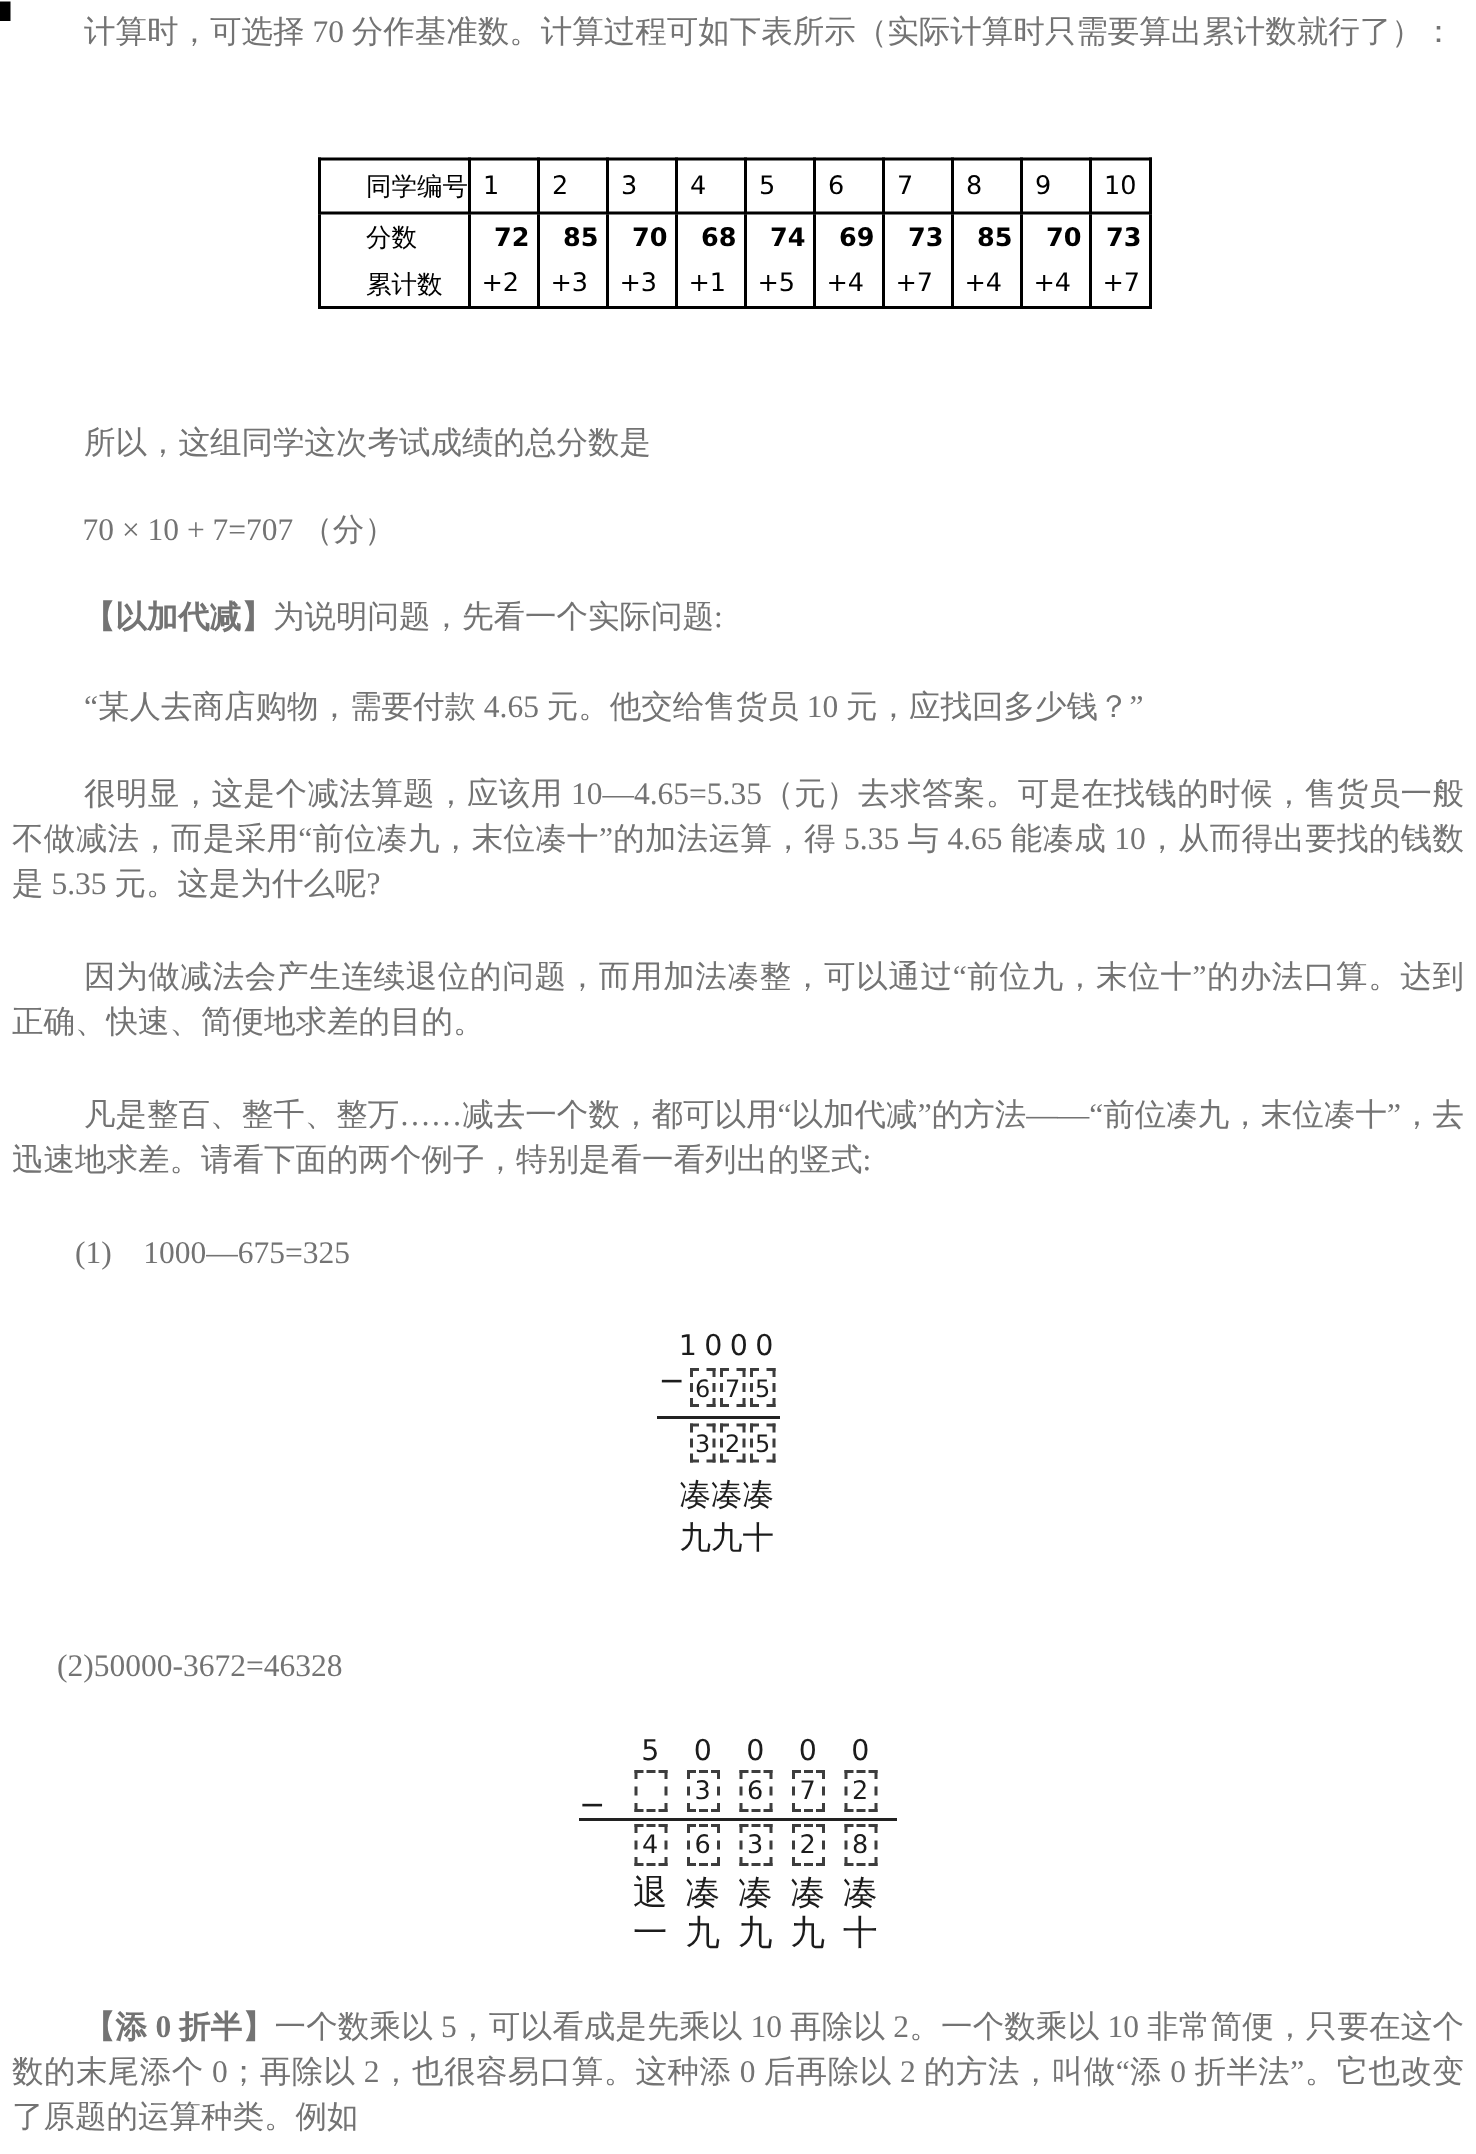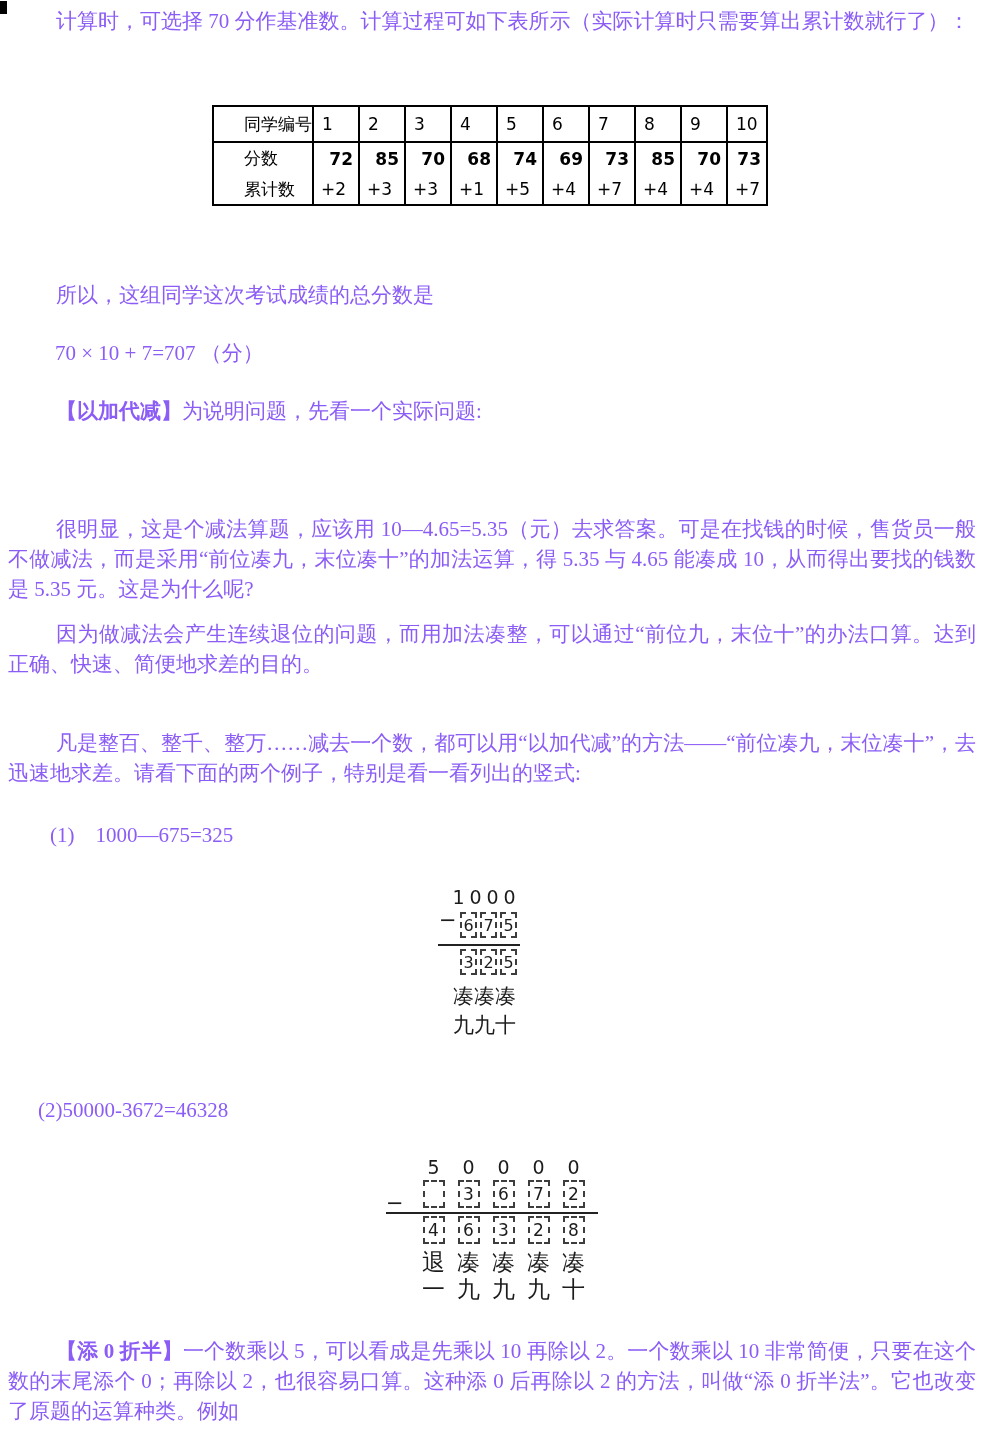--- a/index.html
+++ b/index.html
@@ -1,20 +1,20 @@
 <!DOCTYPE html>
 <html><head>
 <meta charset="utf-8">
 <style>
   html,body{margin:0;padding:0;background:#ffffff;}
   .page{position:relative;width:984px;height:1436px;background:#ffffff;overflow:hidden;
         font-family:"Liberation Serif","DejaVu Serif",serif;color:#111;}
   .corner-mark{position:absolute;left:0;top:1px;width:7px;height:13px;background:#000;}
 
-  .para{position:absolute;left:8px;width:968px;margin:0;font-size:21px;line-height:30px;color:#8b5cf6;}
+  .para{position:absolute;left:8px;width:968px;margin:0;font-size:21px;line-height:30px;color:#737373;}
   .indent{text-indent:48px;}
   .just{text-align:justify;}
   .free{width:auto;}
   b{font-weight:bold;}
 
   
   .score-table{position:absolute;top:105px;left:212px;border-collapse:collapse;table-layout:fixed;
                font-family:"DejaVu Sans","Liberation Sans",sans-serif;font-size:17px;color:#000;}
   .score-table td{border:2px solid #000;padding:0;overflow:hidden;white-space:nowrap;}
   .score-table .r1 td{height:34px;}
@@ -125,24 +125,25 @@
     </tr>
   </tbody>
     </table>
 
   <p class="para indent" style="top:280px">所以，这组同学这次考试成绩的总分数是</p>
 
   <p class="para free" style="top:338px;left:55px">70 × 10 + 7=707 （分）</p>
 
   <p class="para indent" style="top:396px"><b>【以加代减】</b><span>为说明问题，先看一个实际问题:</span></p>
 
+  <p class="para indent" style="top:456px">“某人去商店购物，需要付款 4.65 元。他交给售货员 10 元，应找回多少钱？”</p>
 
   <p class="para indent just" style="top:514px">很明显，这是个减法算题，应该用 10—4.65=5.35（元）去求答案。可是在找钱的时候，售货员一般不做减法，而是采用“前位凑九，末位凑十”的加法运算，得 5.35 与 4.65 能凑成 10，从而得出要找的钱数是 5.35 元。这是为什么呢?</p>
 
-  <p class="para indent just" style="top:619px">因为做减法会产生连续退位的问题，而用加法凑整，可以通过“前位九，末位十”的办法口算。达到正确、快速、简便地求差的目的。</p>
+  <p class="para indent just" style="top:636px">因为做减法会产生连续退位的问题，而用加法凑整，可以通过“前位九，末位十”的办法口算。达到正确、快速、简便地求差的目的。</p>
 
   <p class="para indent just" style="top:728px">凡是整百、整千、整万……减去一个数，都可以用“以加代减”的方法——“前位凑九，末位凑十”，去迅速地求差。请看下面的两个例子，特别是看一看列出的竖式:</p>
 
   <p class="para free" style="top:820px;left:50px">(1)　1000—675=325</p>
 
   <div class="calc calc1">
     <span class="minus m1">−</span>
     <div class="row c1top">
       <span class="c1c">1</span>
       <span class="c1c">0</span>

